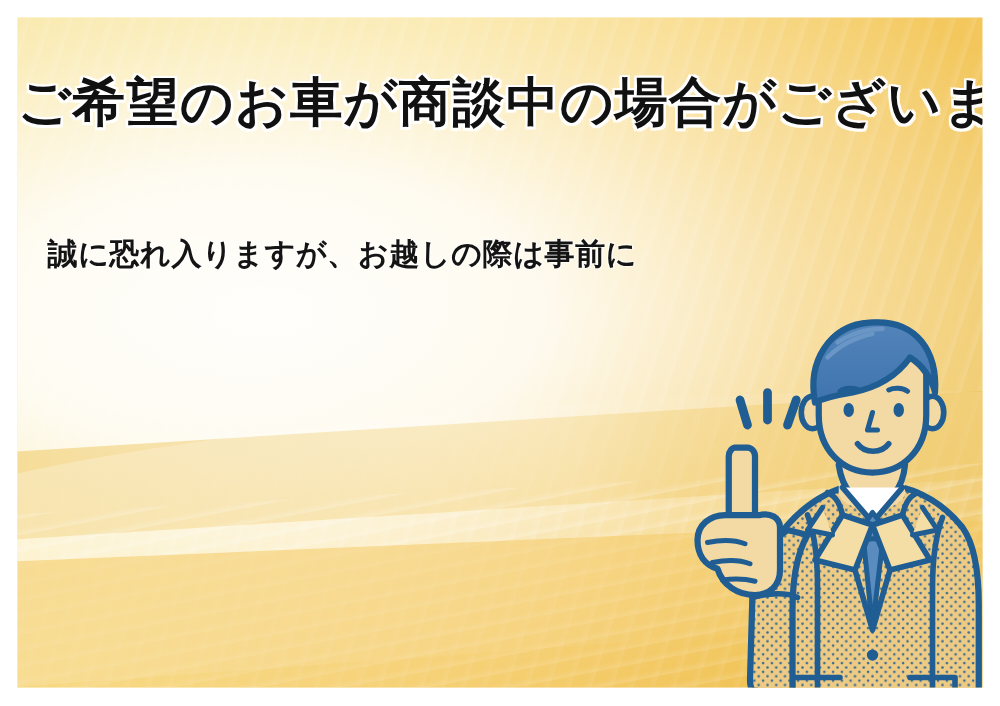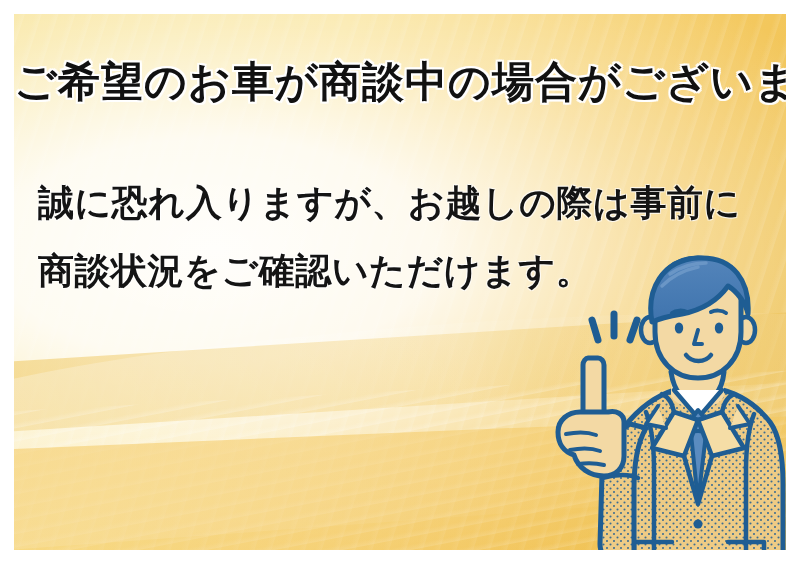--- a/index.html
+++ b/index.html
@@ -92,21 +92,21 @@
       -2px  0   0 rgba(255,255,255,.85),  2px  0   0 rgba(255,255,255,.85);
     white-space:nowrap;
     z-index:6;
   }
 
   #body-lines{
     position:absolute;left:24px;top:155px;width:640px;
     z-index:6;
   }
   .body-line{
-    font-size:36px;
+    font-size:24px;
     font-weight:600;
     color:#141414;
     line-height:68px;
     letter-spacing:.5px;
     white-space:nowrap;
     text-shadow:
       -1px -1px 0 rgba(255,255,255,.6), 1px -1px 0 rgba(255,255,255,.6),
       -1px  1px 0 rgba(255,255,255,.6), 1px  1px 0 rgba(255,255,255,.6);
   }
 
@@ -130,21 +130,20 @@
     <div id="rays"></div>
     <div id="darkband"></div>
     <div id="swoosh1"></div>
     <div id="swoosh2"></div>
     <div id="swoosh3"></div>
 
     <div id="headline">ご希望のお車が商談中の場合がございます</div>
 
     <div id="body-lines">
       <div class="body-line">誠に恐れ入りますが、お越しの際は事前に</div>
-      <div class="body-line">商談状況をご確認いただけます。</div>
     </div>
 
     <div id="man">
       <svg viewBox="0 0 272 312" xmlns="http://www.w3.org/2000/svg">
         <defs>
           <pattern id="suitdots" width="7" height="7" patternUnits="userSpaceOnUse">
             <rect width="7" height="7" fill="#eecb85"></rect>
             <circle cx="2" cy="2" r="1.05" fill="#1f5d93" opacity=".85"></circle>
             <circle cx="5.5" cy="5.5" r="1.05" fill="#1f5d93" opacity=".85"></circle>
           </pattern>

